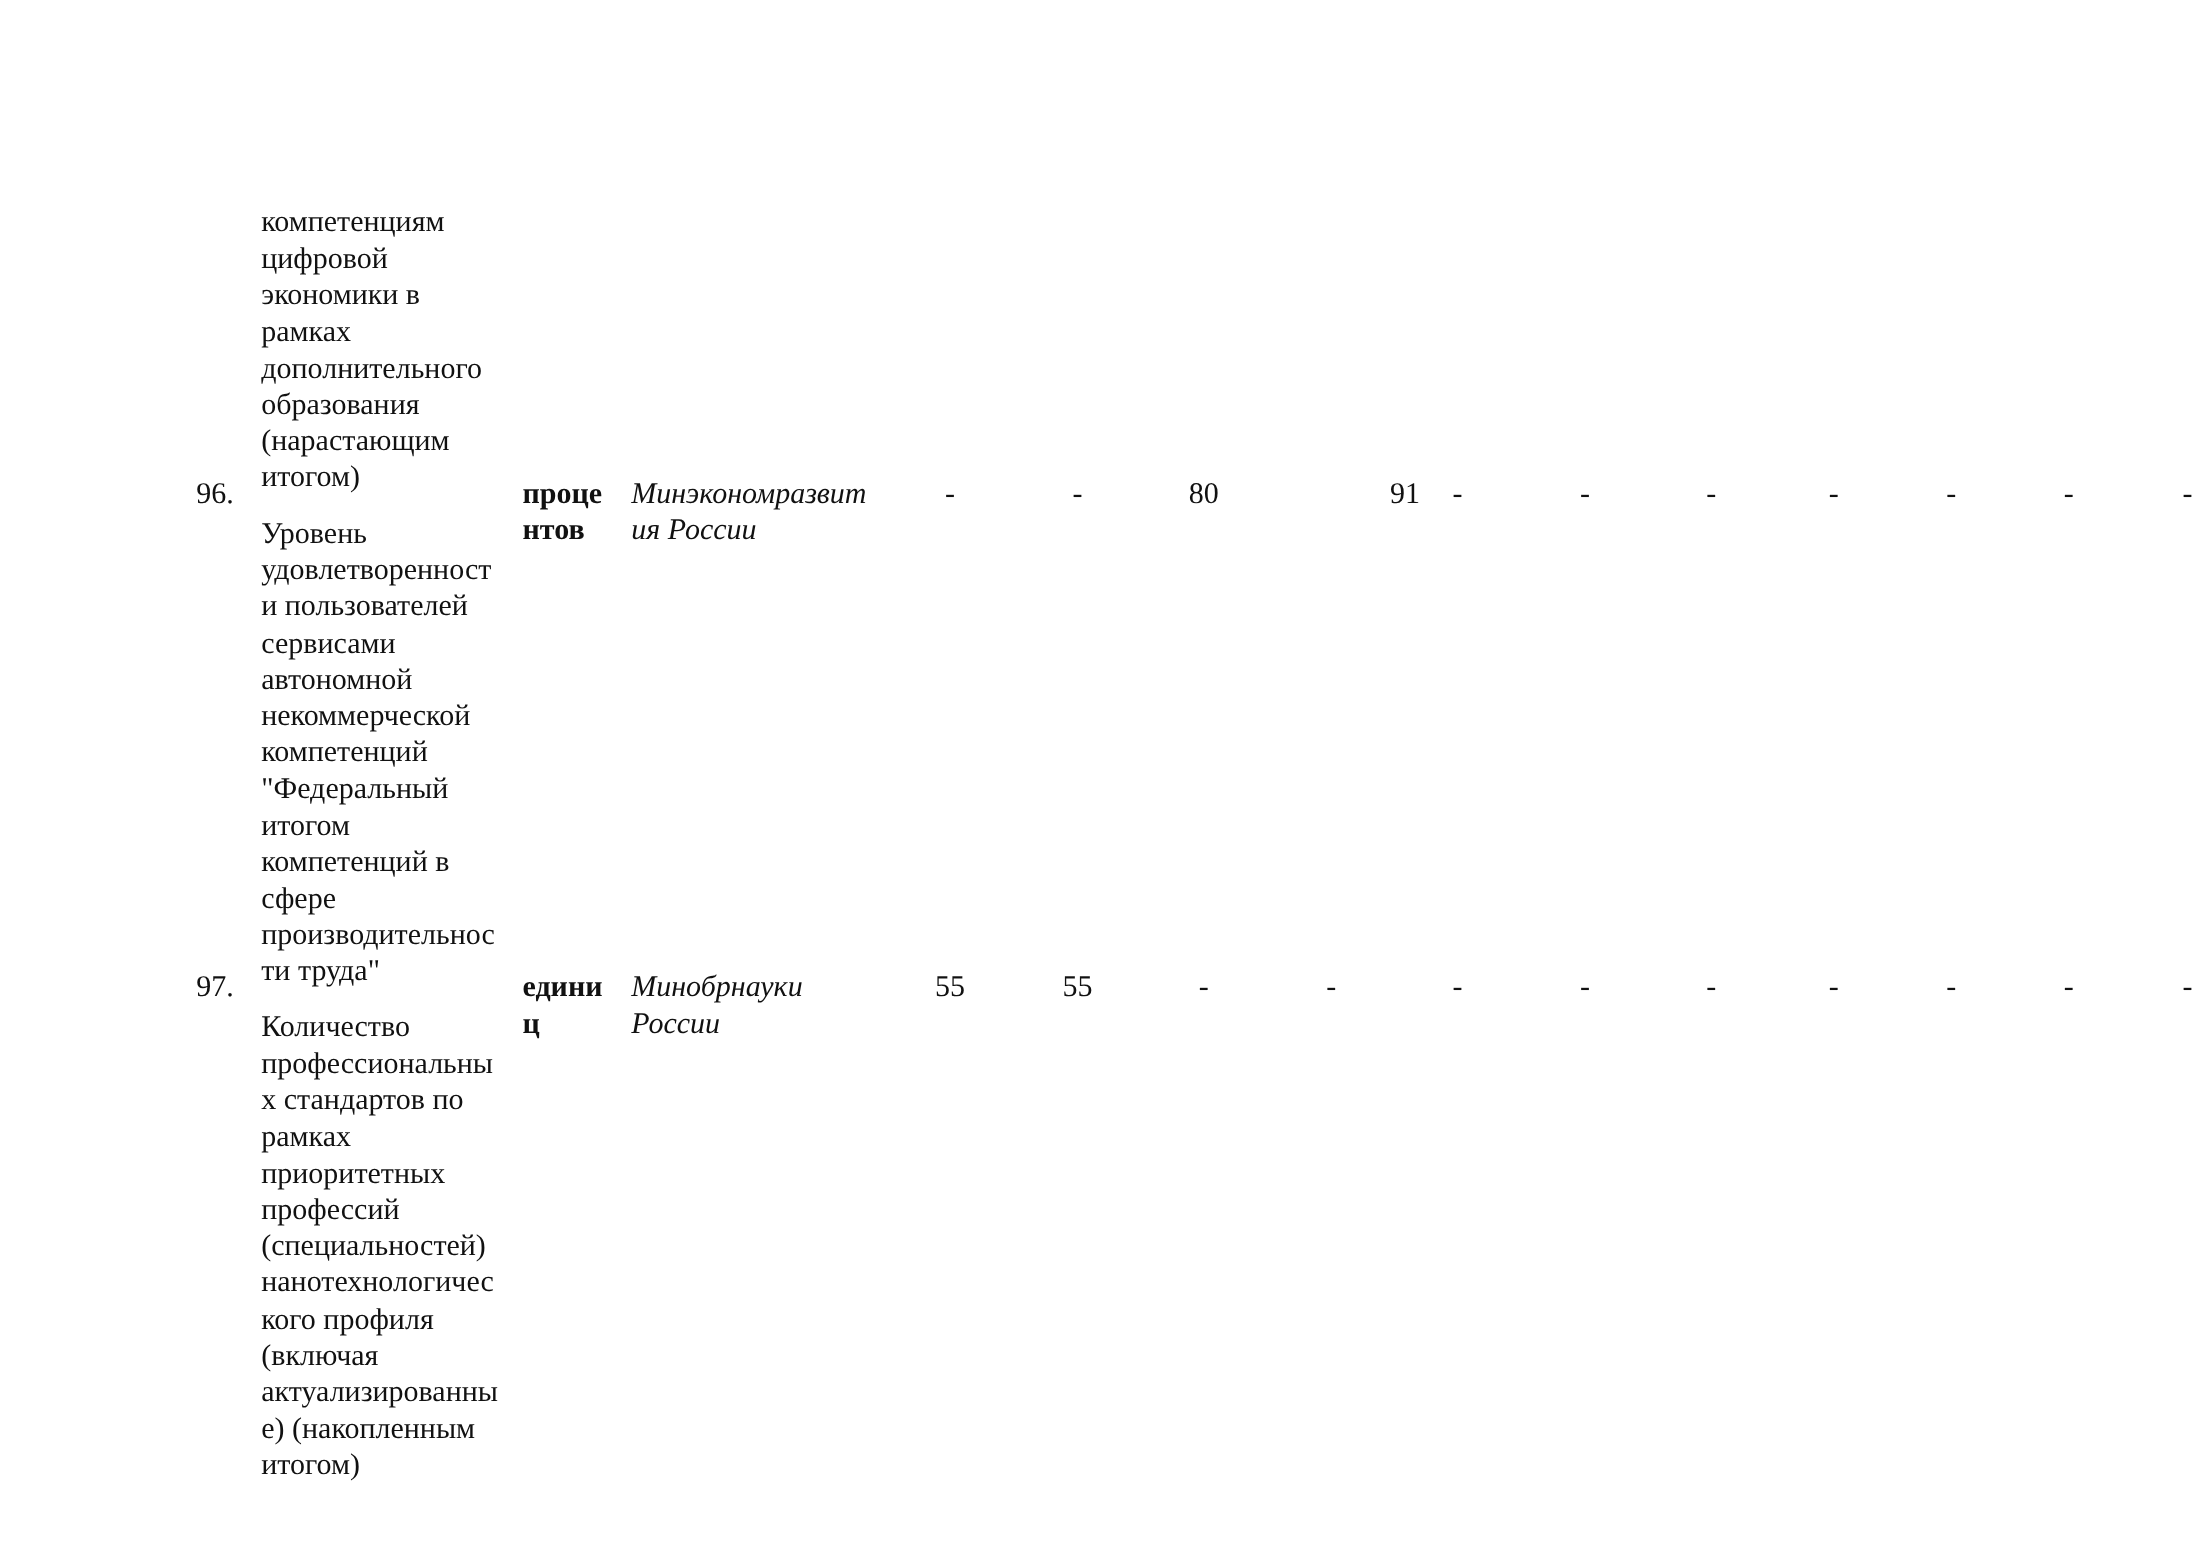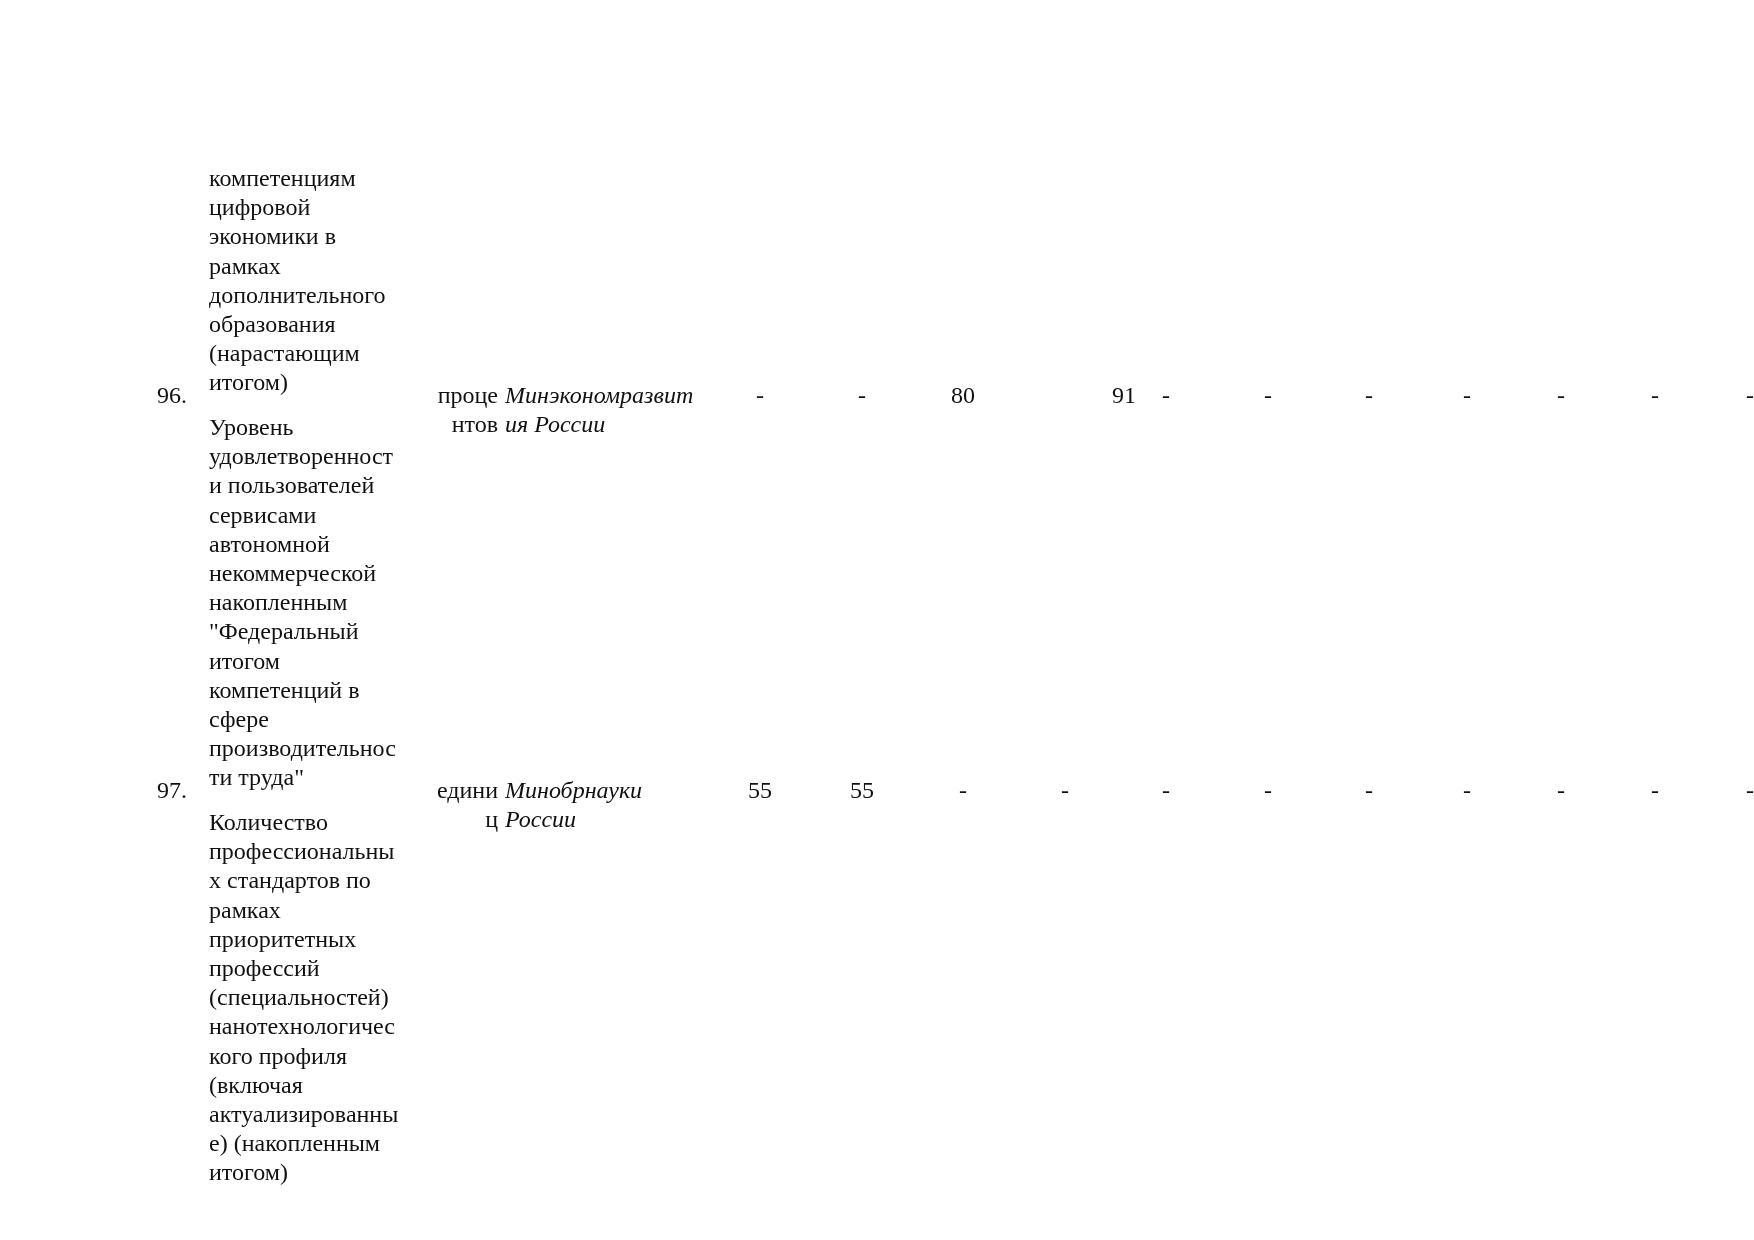--- a/index.html
+++ b/index.html
@@ -6,21 +6,21 @@
     body {
       width: 1754px; height: 1240px; position: relative; overflow: hidden;
       font-family: "Liberation Serif", "DejaVu Serif", serif;
       font-size: 24px; line-height: 29.2px; color: #111111;
     }
     .page { position: absolute; left: 0; top: 0; width: 1754px; height: 1240px; }
     .row { position: absolute; left: 0; width: 1754px; }
     .num { position: absolute; left: 157px; top: 0; white-space: nowrap; }
     .desc { position: absolute; left: 209px; top: 0; width: 210px; margin-top: 32px; }
     .desc .line { display: block; white-space: nowrap; }
-    .unit { position: absolute; left: 418px; top: 0; width: 80px; text-align: right; }
+    .unit { position: absolute; left: 418px; top: 0; width: 80px; text-align: left; font-weight: bold; }
     .unit .line, .ministry .line { display: block; white-space: nowrap; }
     .ministry { position: absolute; left: 505px; top: 0; width: 210px; font-style: italic; }
     .val { position: absolute; top: 0; width: 90px; margin-left: -45px; text-align: center; white-space: nowrap; }
   </style>
 </head>
 <body>
 
 <div class="page">
 
   <div class="row" style="top:132px;">
@@ -38,21 +38,21 @@
 
   <div class="row" style="top:381px;">
     <span class="num">96.</span>
     <div class="desc">
       <span class="line">Уровень</span>
       <span class="line">удовлетворенност</span>
       <span class="line">и пользователей</span>
       <span class="line">сервисами</span>
       <span class="line">автономной</span>
       <span class="line">некоммерческой</span>
-      <span class="line">накопленным</span>
+      <span class="line">компетенций</span>
       <span class="line">"Федеральный</span>
       <span class="line">итогом</span>
       <span class="line">компетенций в</span>
       <span class="line">сфере</span>
       <span class="line">производительнос</span>
       <span class="line">ти труда"</span>
     </div>
     <div class="unit">
       <span class="line">проце</span>
       <span class="line">нтов</span>

